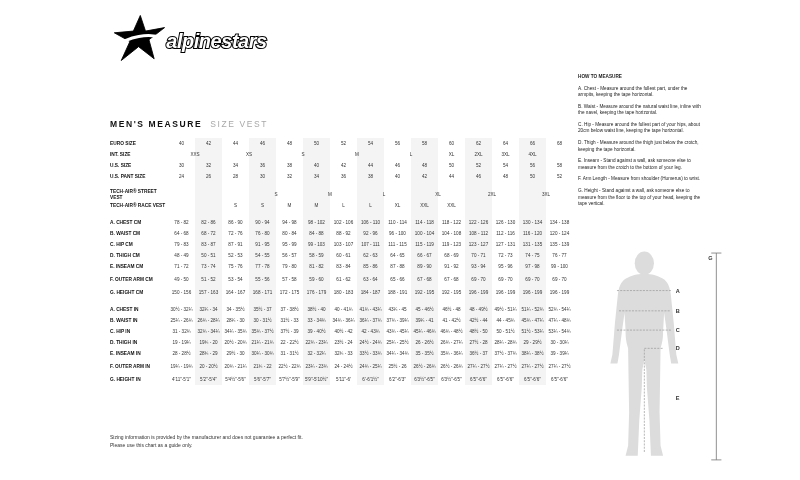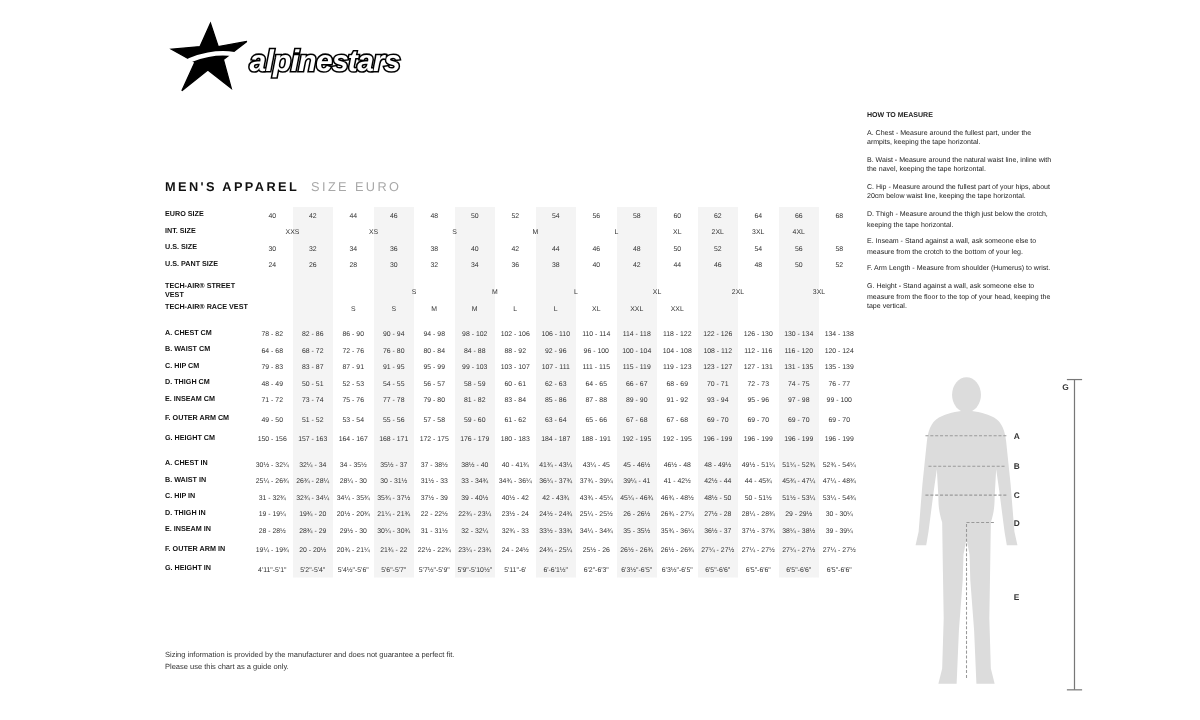--- a/index.html
+++ b/index.html
@@ -38,22 +38,22 @@
 
 <div class="logo">
   <svg width="195" height="52" viewBox="0 0 200 60">
     <polygon points="34,4 40,22 62,18 44,32 50,54 32,40 12,56 22,34 4,24 26,22" fill="#000" stroke="#000" stroke-width="1"></polygon>
     <path d="M6,40 C20,28 44,24 60,30" fill="none" stroke="#fff" stroke-width="3.5"></path>
     <text x="64" y="41" font-size="23" font-style="italic" font-weight="bold" font-family="Liberation Sans, sans-serif" fill="#ffffff" stroke="#000000" stroke-width="2.4" letter-spacing="-0.5" style="paint-order:stroke">alpinestars</text>
   </svg>
 </div>
 
 <div class="title">
-  <span class="t-bold">MEN'S APPAREL</span>
-  <span class="t-light">SIZE EURO</span>
+  <span class="t-bold">MEN'S MEASURE</span>
+  <span class="t-light">SIZE VEST</span>
 </div>
 
 <div class="size-table">
   <div class="tsection sec-header">
       <div class="trow">
         <div class="tlabel">EURO SIZE</div>
         <div class="tcell" style="width: 27px;">40</div>
         <div class="tcell" style="width: 27px;">42</div>
         <div class="tcell" style="width: 27px;">44</div>
         <div class="tcell" style="width: 27px;">46</div>

